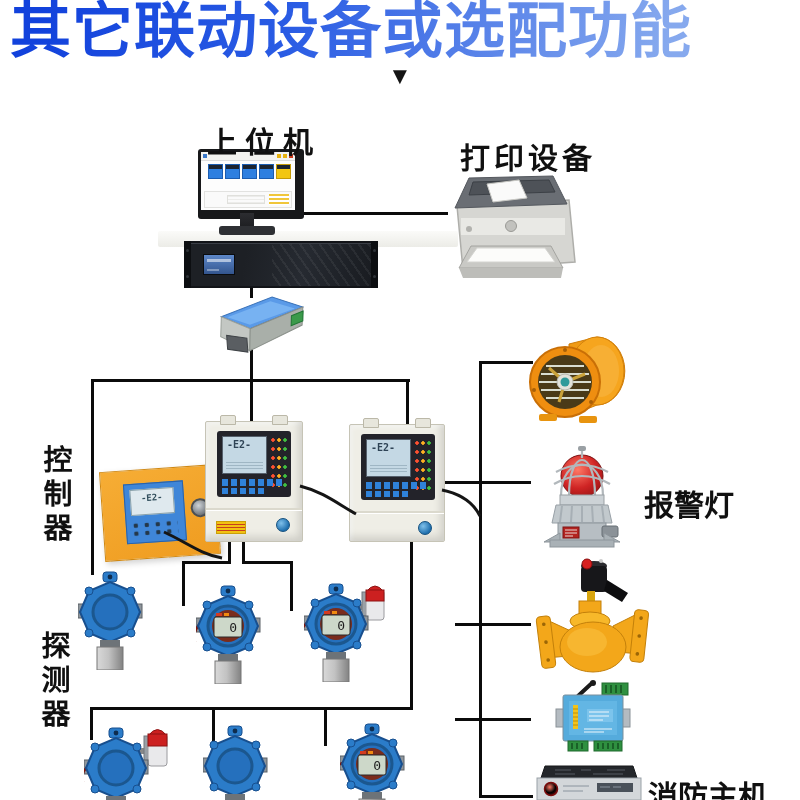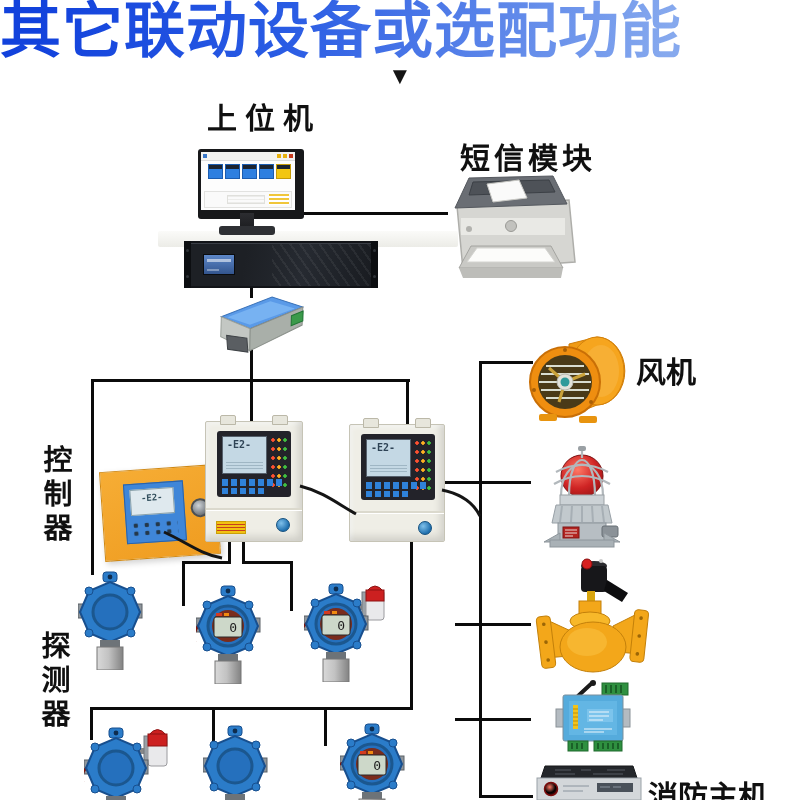--- a/index.html
+++ b/index.html
@@ -1,19 +1,19 @@
 <!DOCTYPE html>
 <html lang="zh-CN"><head>
 <meta charset="utf-8">
 <style>
   html,body{margin:0;padding:0;background:#fff;}
   .stage{position:relative;width:800px;height:800px;background:#fff;overflow:hidden;
          font-family:"Liberation Sans",sans-serif;}
   
-  .title{position:absolute;top:0;left:0;width:692px;text-align:left;
+  .title{position:absolute;top:0;left:0;width:692px;text-align:right;
          font-weight:900;font-size:61px;line-height:1.04;letter-spacing:1px;
          background:linear-gradient(100deg,#1242dc 6%,#2a5ce4 42%,#86a9ee 96%);
          -webkit-background-clip:text;background-clip:text;color:transparent;}
   .arrow{position:absolute;top:62px;left:0;width:800px;text-align:center;
          font-size:24px;color:#141414;}
   .lbl{position:absolute;color:#101010;font-family:"DejaVu Serif","Liberation Serif",serif;
        font-size:30px;font-weight:600;white-space:nowrap;z-index:5;}
   .vlbl{writing-mode:vertical-rl;text-orientation:upright;letter-spacing:5px;font-size:29px;}
   
   .ln{position:absolute;background:#0b0b0b;z-index:1;}
@@ -146,21 +146,21 @@
   <div class="ln" style="left:212px;top:707px;width:3px;height:35px"></div>
   <div class="ln" style="left:324px;top:707px;width:3px;height:39px"></div>
 
   <div class="ln" style="left:479px;top:361px;width:3px;height:437px"></div>
   <div class="ln" style="left:479px;top:361px;width:54px;height:3px"></div>
   <div class="ln" style="left:434px;top:481px;width:97px;height:3px"></div>
   <div class="ln" style="left:455px;top:623px;width:76px;height:3px"></div>
   <div class="ln" style="left:455px;top:718px;width:76px;height:3px"></div>
   <div class="ln" style="left:479px;top:795px;width:54px;height:3px"></div>
 
-  <div class="lbl" style="left:207px;top:94px;letter-spacing:8px">上位机</div>
+  <div class="lbl" style="left:207px;top:118px;letter-spacing:8px">上位机</div>
   <div class="shelf"></div>
   <div class="mon">
     <div class="mon-scr">
       <div class="mon-top">
         <i style="right:2px;background:#c73a1e"></i>
           <i style="right:8px"></i>
           <i style="right:14px"></i>
         <i style="left:2px;background:#3a78c8"></i>
       </div>
       <div class="mon-tile" style="left:7px">
@@ -198,21 +198,21 @@
       </div>
     <div class="srv-face">
       <div class="srv-hatch"></div>
       <div class="srv-lcd">
           <i></i>
           <b></b>
         </div>
     </div>
   </div>
 
-  <div class="lbl" style="left:460px;top:134px;letter-spacing:4px">短信模块</div>
+  <div class="lbl" style="left:460px;top:134px;letter-spacing:4px">打印设备</div>
   <svg class="dev" style="left:443px;top:166px" width="140" height="122" viewBox="0 0 140 122">
     <polygon points="14,40 126,34 132,96 20,104" fill="#d6d6d2" stroke="#aeaeaa" stroke-width="1.5"></polygon>
     <polygon points="26,12 110,10 124,38 12,42" fill="#6a6e74" stroke="#54585e"></polygon>
     <polygon points="30,16 106,14 112,26 26,29" fill="#4e5258" style="stroke:#3c4046;stroke-width:1"></polygon>
     <polygon points="44,18 76,14 84,32 50,36" fill="#fafafa" stroke="#c8c8c4"></polygon>
     <rect x="18" y="52" width="104" height="17" fill="#e9e9e5"></rect>
     <circle cx="68" cy="60" r="5.5" fill="#c2c2be" stroke="#9a9a96"></circle>
     <circle cx="26" cy="63" r="3" fill="#b2b2ae"></circle>
     <polygon points="28,80 108,80 120,102 16,102" fill="#c9c9c5" stroke="#a4a4a0"></polygon>
     <polygon points="34,82 102,82 112,96 24,96" fill="#fcfcfa" stroke="#d4d4d0"></polygon>
@@ -387,40 +387,40 @@
     <circle cx="32" cy="42" r="20" fill="#2570bd" stroke="#1b578f" stroke-width="3"></circle>
     <circle cx="32" cy="42" r="16" fill="#7a2c1c"></circle>
     <rect x="18" y="33" width="28" height="20" rx="2" fill="#cdd8c9" stroke="#2a2a2a"></rect>
     <rect x="20" y="29" width="6" height="3" fill="#d43b20"></rect>
       <rect x="28" y="29" width="5" height="3" fill="#f08a10"></rect>
     <text x="41" y="48" font-size="13" font-family="DejaVu Sans Mono,monospace" fill="#1e1e1e" text-anchor="end">0</text>
     <rect x="22" y="70" width="20" height="7" fill="#6d7378"></rect>
     <rect x="19" y="77" width="26" height="3" fill="url(#gcyl)" stroke="#777"></rect>
   </svg>
 
-  <div class="lbl" style="left:636px;top:348px">风机</div>
   <svg class="dev" style="left:527px;top:330px" width="100" height="96" viewBox="0 0 100 96">
     <path d="M42,14 L70,7 A27,33 0 0 1 70,75 L42,86 Z" fill="#f09b16" stroke="#cf7d08"></path>
     <ellipse cx="70" cy="41" rx="27" ry="34" fill="#f6a51e" stroke="#d4820c"></ellipse>
     <ellipse cx="74" cy="41" rx="18" ry="26" fill="#f8b23a" opacity=".8"></ellipse>
     <circle cx="38" cy="52" r="35" fill="#ef8e10" stroke="#c96f06" stroke-width="2"></circle>
     <circle cx="38" cy="52" r="27" fill="#4a3a18"></circle>
     <g stroke="#d9ddd1" stroke-width="2">
       <path d="M14,44 h48 M12,52 h52 M14,60 h48 M19,68 h38 M19,36 h38"></path>
     </g>
     <path d="M38,52 l-16,-14 M38,52 l20,-8 M38,52 l-6,20" stroke="#caa23a" stroke-width="3"></path>
     <circle cx="38" cy="52" r="8" fill="#e2e2da" stroke="#b8b8b0"></circle>
     <circle cx="38" cy="52" r="4.5" fill="#2e9a9a"></circle>
     <circle cx="38" cy="20" r="2" fill="#a86008"></circle>
       <circle cx="7" cy="60" r="2" fill="#a86008"></circle>
       <circle cx="64" cy="72" r="2" fill="#a86008"></circle>
     <rect x="12" y="84" width="18" height="7" rx="2" fill="#e8940f"></rect>
     <rect x="52" y="86" width="18" height="7" rx="2" fill="#e8940f"></rect>
   </svg>
 
+  <div class="lbl" style="left:644px;top:481px">报警灯</div>
   <svg class="dev" style="left:536px;top:438px" width="94" height="118" viewBox="0 0 94 118">
     <circle cx="46" cy="38" r="21" fill="url(#gdome2)" stroke="#7c1010"></circle>
     <g stroke="#b2b8bc" stroke-width="2.2" fill="none">
       <path d="M25,58 C25,16 67,16 67,58"></path>
       <path d="M33,58 C33,10 59,10 59,58"></path>
       <path d="M46,12 L46,20 M18,46 Q46,30 74,46 M20,34 Q46,20 72,34"></path>
     </g>
     <rect x="42" y="8" width="8" height="5" rx="2" fill="#9aa0a4"></rect>
     <rect x="24" y="57" width="44" height="10" fill="#ccd2d6" stroke="#9aa0a4"></rect>
     <polygon points="20,67 72,67 76,85 16,85" fill="#c2c9cd" stroke="#98a0a6"></polygon>

